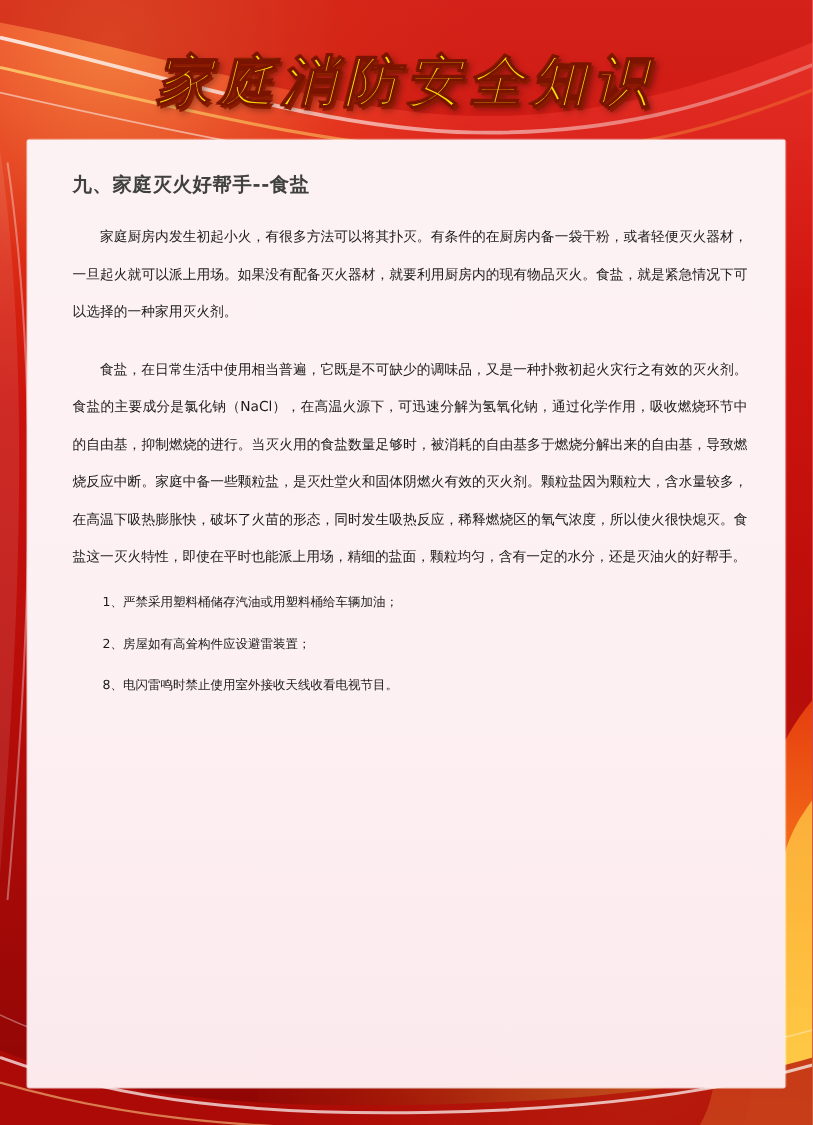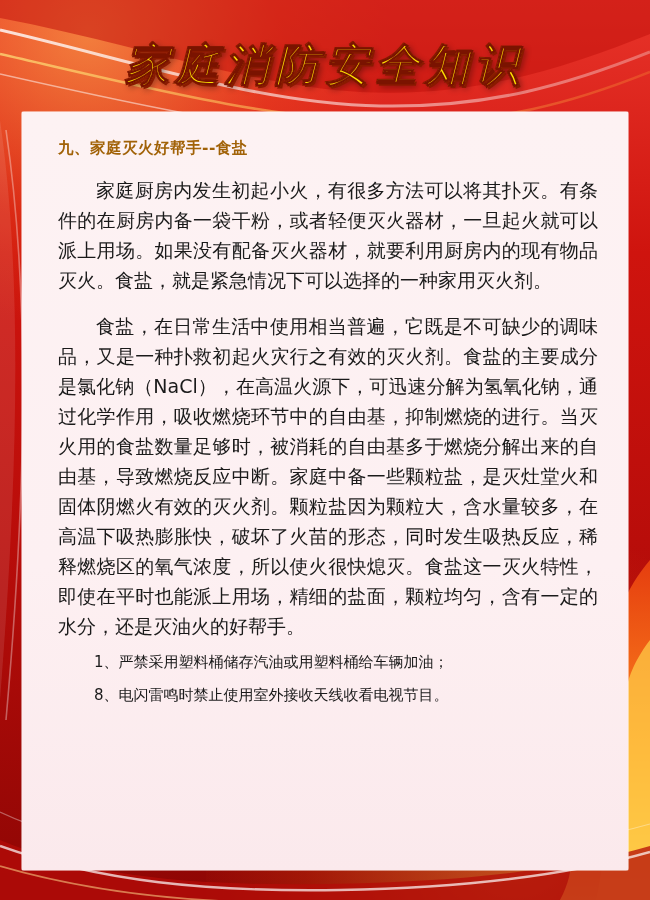--- a/index.html
+++ b/index.html
@@ -93,34 +93,34 @@
     top: 18px;
     right: 30px;
     color: #231815;
   }
   h2.section {
     font-family: "DejaVu Sans", sans-serif;
     font-size: 15.5px;
     font-weight: bold;
     margin: 8px 0 6px 0;
     letter-spacing: 0.5px;
-    color: #a16207;
+    color: #404040;
   }
   p.para {
     font-family: "DejaVu Sans", sans-serif;
-    font-size: 19px;
+    font-size: 11px;
     line-height: 30px;
     margin: 16px 0 6px 0;
     text-indent: 2em;
     text-align: justify;
     color: #1a1a1a;
   }
   p.item {
     font-family: "DejaVu Sans", sans-serif;
-    font-size: 15px;
+    font-size: 10px;
     line-height: 31px;
     margin: 0 0 2px 0;
     padding-left: 2.4em;
     color: #1a1a1a;
   }
   .bottom-note {
     position: absolute;
     left: 40px;
     bottom: 10px;
     font-family: "DejaVu Sans", sans-serif;
@@ -177,20 +177,21 @@
   <div class="paper">
     <div class="paper-inner"></div>
 
     <div class="content">
 
       <h2 class="section">九、家庭灭火好帮手--食盐</h2>
       <p class="para">家庭厨房内发生初起小火，有很多方法可以将其扑灭。有条件的在厨房内备一袋干粉，或者轻便灭火器材，一旦起火就可以派上用场。如果没有配备灭火器材，就要利用厨房内的现有物品灭火。食盐，就是紧急情况下可以选择的一种家用灭火剂。</p>
       <p class="para">食盐，在日常生活中使用相当普遍，它既是不可缺少的调味品，又是一种扑救初起火灾行之有效的灭火剂。食盐的主要成分是氯化钠（NaCl），在高温火源下，可迅速分解为氢氧化钠，通过化学作用，吸收燃烧环节中的自由基，抑制燃烧的进行。当灭火用的食盐数量足够时，被消耗的自由基多于燃烧分解出来的自由基，导致燃烧反应中断。家庭中备一些颗粒盐，是灭灶堂火和固体阴燃火有效的灭火剂。颗粒盐因为颗粒大，含水量较多，在高温下吸热膨胀快，破坏了火苗的形态，同时发生吸热反应，稀释燃烧区的氧气浓度，所以使火很快熄灭。食盐这一灭火特性，即使在平时也能派上用场，精细的盐面，颗粒均匀，含有一定的水分，还是灭油火的好帮手。</p>
 
       <p class="item">1、严禁采用塑料桶储存汽油或用塑料桶给车辆加油；</p>
+      <p class="item">2、房屋如有高耸构件应设避雷装置；</p>
       <p class="item">8、电闪雷鸣时禁止使用室外接收天线收看电视节目。</p>
 
     </div>
   </div>
 
   <div class="bottom-note"></div>
 
 </div>
 
 </body></html>

